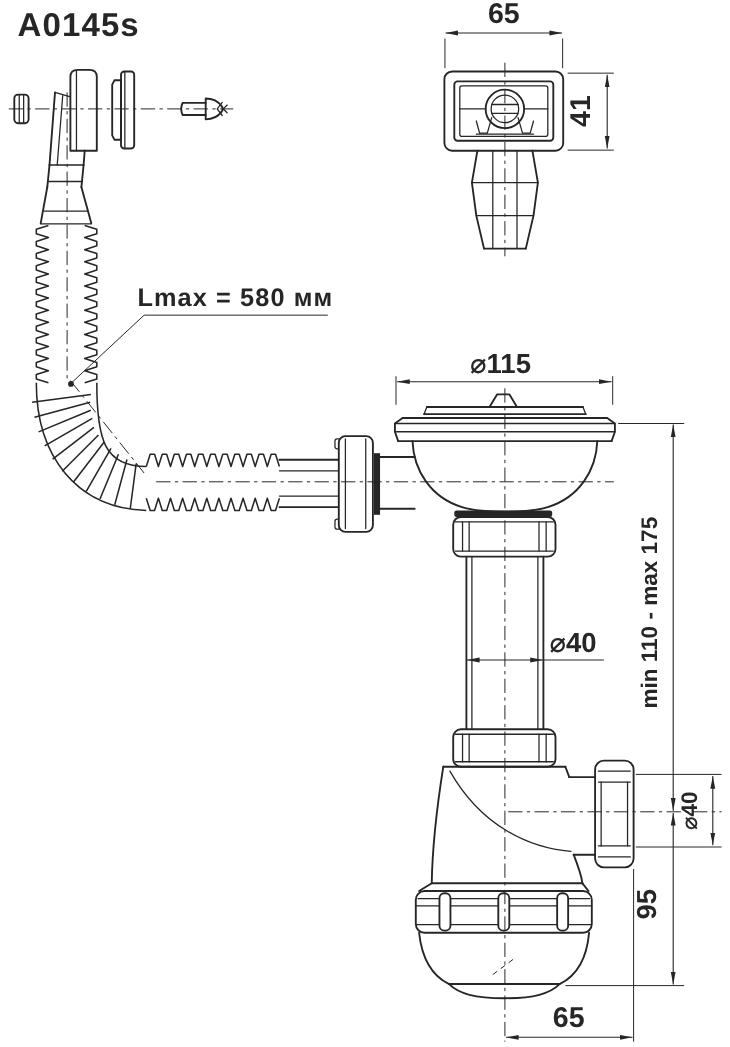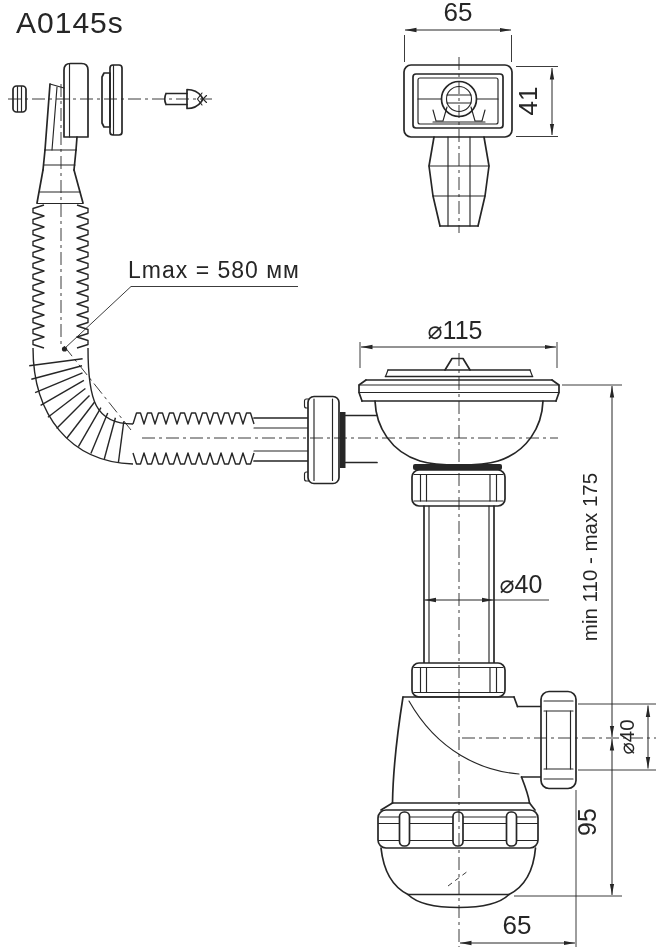--- a/index.html
+++ b/index.html
@@ -1,18 +1,18 @@
 <!DOCTYPE html>
 <html style="--line: #262626; --bg: #ffffff;"><head>
 <meta charset="utf-8">
 <style>
   :root{ --line:#262626; --bg:#ffffff; }
   html,body{ margin:0; padding:0; background:var(--bg); }
   .stage{ width:664px; height:952px; position:relative; background:var(--bg);
-          font-family:"Liberation Sans","DejaVu Sans",sans-serif; }
+          font-family:"Liberation Sans","DejaVu Sans",sans-serif;font-weight:bold; }
   svg{ display:block; }
   svg .o   { stroke:var(--line); stroke-width:1.7; fill:none; stroke-linejoin:round; stroke-linecap:round;}
   svg .of  { stroke:var(--line); stroke-width:1.7; fill:#fff; stroke-linejoin:round;}
   svg .d   { stroke:var(--line); stroke-width:1.15; fill:none; stroke-linecap:round;}
   svg .bel { stroke:var(--line); stroke-width:1.4; fill:none; stroke-linejoin:round;}
   svg .dim { stroke:var(--line); stroke-width:1; fill:none;}
   svg .ext { stroke:var(--line); stroke-width:0.9; fill:none;}
   svg .cl  { stroke:var(--line); stroke-width:0.9; fill:none; stroke-dasharray:13 4 3 4;}
   svg .dash{ stroke:var(--line); stroke-width:0.9; fill:none; stroke-dasharray:5 4;}
   svg .fillk{ fill:var(--line); stroke:none;}

